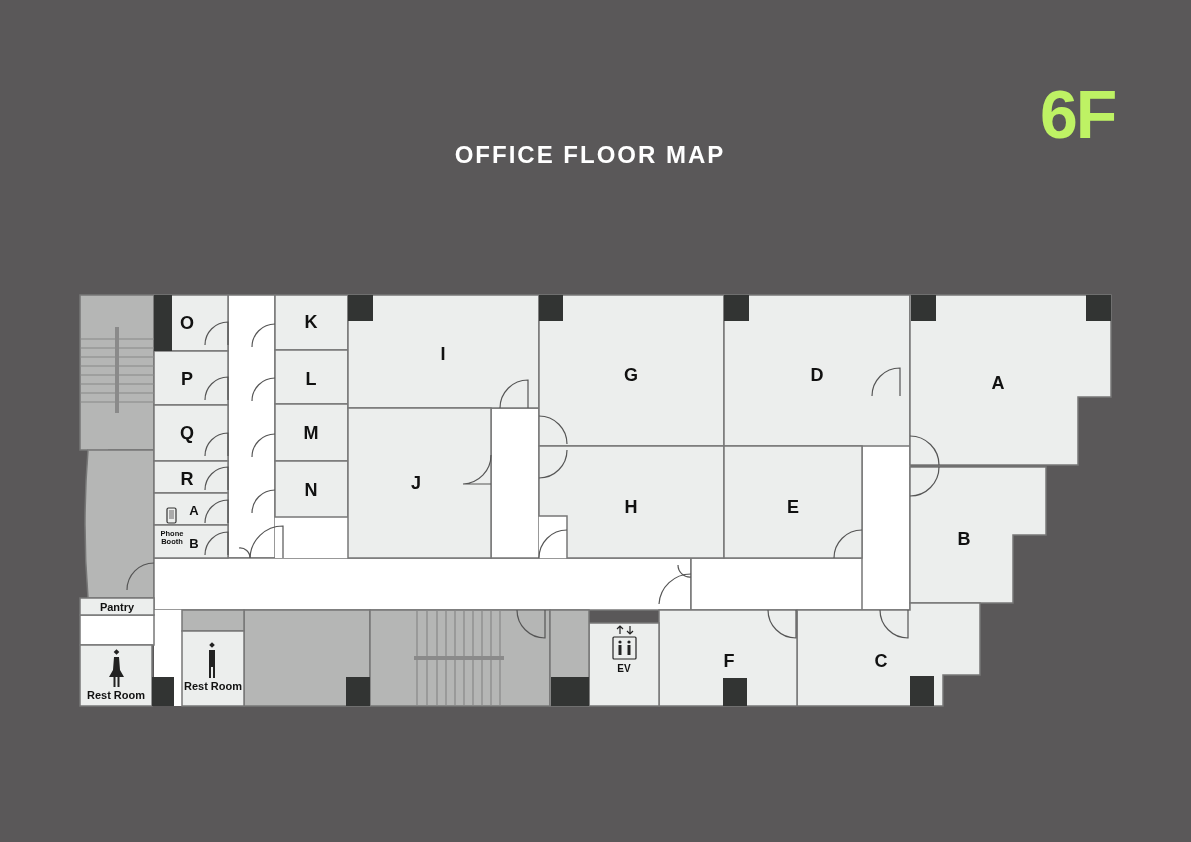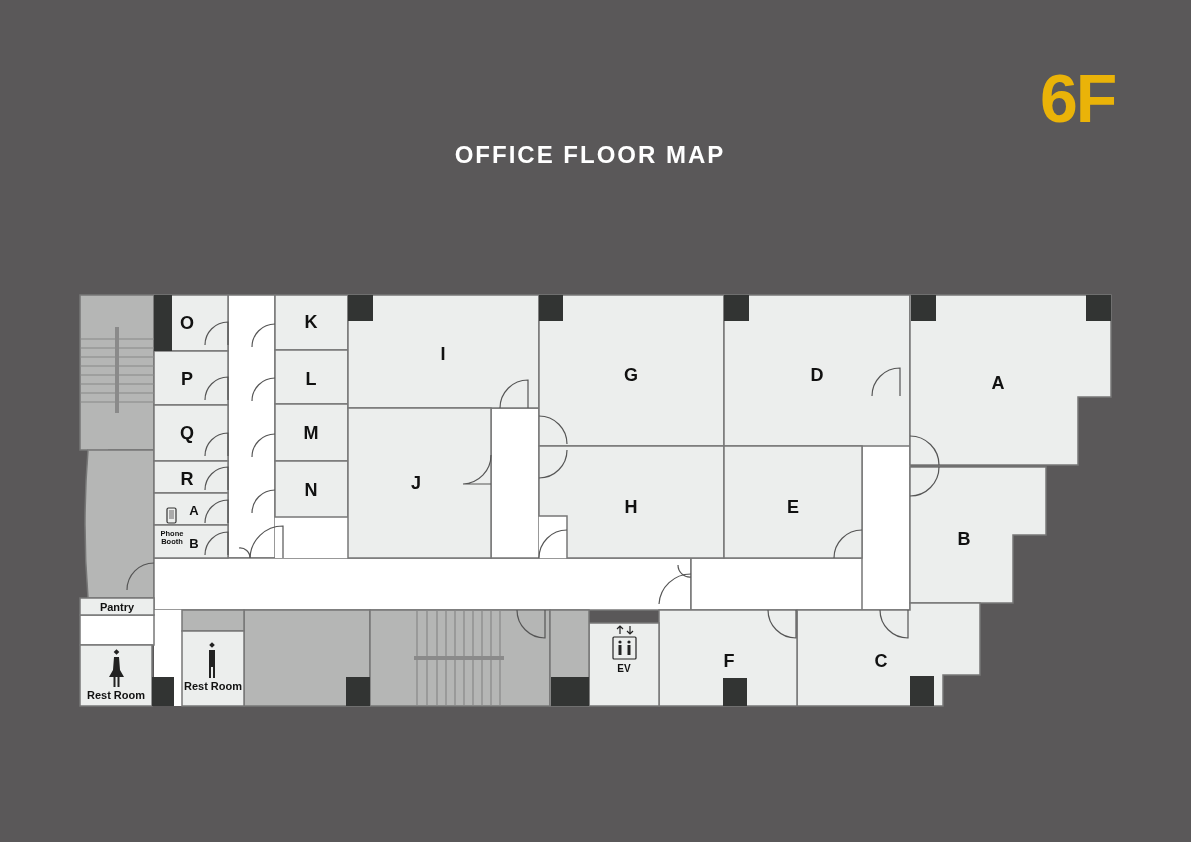--- a/index.html
+++ b/index.html
@@ -6,21 +6,21 @@
   body {
     width: 1191px; height: 842px; position: relative; overflow: hidden;
     background: #5a5859;
     font-family: "Liberation Sans", "DejaVu Sans", sans-serif;
   }
   .title {
     position: absolute; left: 0; width: 1180px; top: 141px; text-align: center;
     color: #ffffff; font-size: 24px; font-weight: bold; letter-spacing: 2px;
   }
   .floor {
-    position: absolute; left: 1040px; top: 58px; color: #eab308;
+    position: absolute; left: 1040px; top: 74px; color: #bef264;
     font-size: 68px; font-weight: bold; letter-spacing: -2px; line-height: 80px;
   }
   svg { position: absolute; left: 0; top: 0; }
   .lbl { font-family: "Liberation Sans", "DejaVu Sans", sans-serif; font-weight: bold; fill: #111; }
 </style>
 </head>
 <body>
 
 <div class="title">OFFICE FLOOR MAP</div>
 <div class="floor">6F</div>

